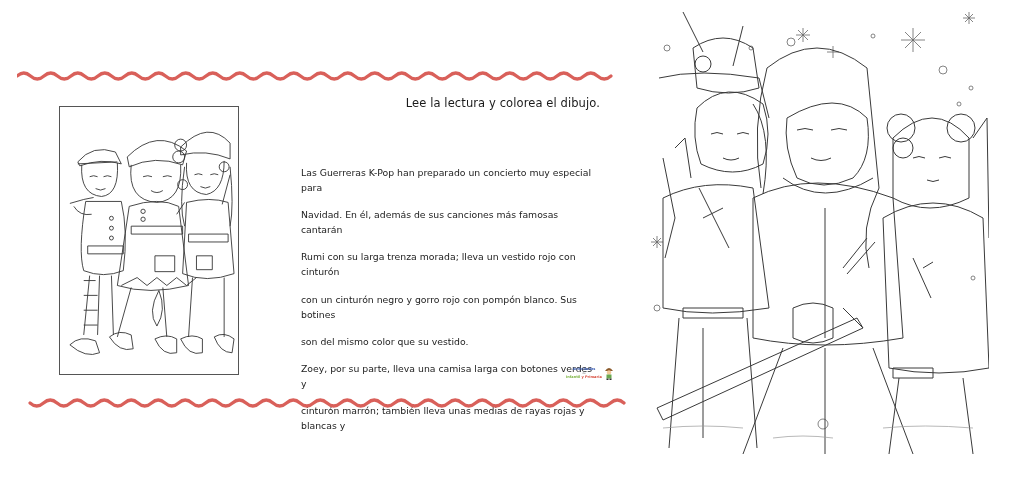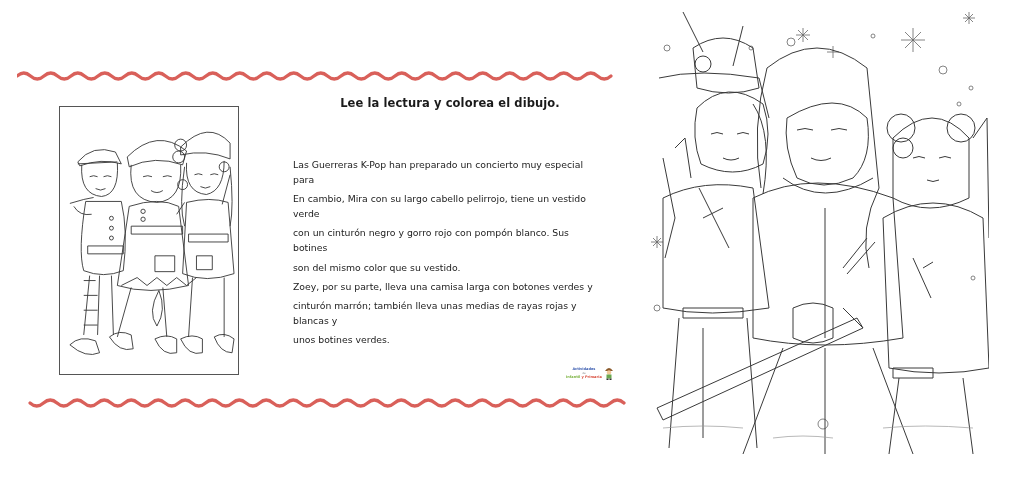--- a/index.html
+++ b/index.html
@@ -9,28 +9,28 @@
     }
     .wave { position:absolute; }
     .wave-top { left:17px; top:68px; width:601px; height:16px; }
     .wave-bottom { left:28px; top:395px; width:606px; height:16px; }
     .elf-frame {
       position:absolute; left:59px; top:106px; width:180px; height:269px;
       border:1.5px solid #555; box-sizing:border-box; background:#fff;
     }
     .elf-frame svg { width:100%; height:100%; display:block; }
     .title {
-      position:absolute; left:300px; top:96px; width:300px; text-align:center;
-      font-size:11.5px; font-weight:bold; letter-spacing:0.1px;
+      position:absolute; left:300px; top:96px; width:300px; text-align:right;
+      font-size:11.5px; font-weight:normal; letter-spacing:0.1px;
     }
     .reading {
       position:absolute; left:289px; top:153px; width:320px;
       font-size:9.3px; line-height:15.1px; color:#222;
     }
-    .reading p { margin:4px; }
+    .reading p { margin:12px; }
     .logo {
       position:absolute; left:566px; top:364px; width:50px; height:18px;
       display:flex; align-items:center; gap:2px;
     }
     .logo-text { display:flex; flex-direction:column; align-items:center; line-height:4px; }
     .logo-line1 { font-size:3.5px; color:#3a5cb0; font-weight:bold; }
     .logo-line2 { font-size:2.8px; color:#888; }
     .logo-line3 { font-size:3.5px; font-weight:bold; }
     .logo-line3 .g { color:#7cb342; } .logo-line3 .r { color:#d84a3a; }
     .logo-figure { width:10px; height:14px; }
@@ -97,26 +97,26 @@
     <path d="M134 172 l-4 60 M166 172 l0 60"></path>
     <path d="M122 234 q12 -6 22 0 l0 14 q-14 4 -22 -14z"></path>
     <path d="M156 232 q10 -6 20 2 l-2 14 q-12 0 -18 -16z"></path>
   </svg>
 </div>
 
 <div class="title">Lee la lectura y colorea el dibujo.</div>
 
 <div class="reading">
   <p>Las Guerreras K-Pop han preparado un concierto muy especial para</p>
-  <p>En cambio, Mira con su largo cabello pelirrojo, tiene un vestido verde</p>
+  <p>Navidad. En él, además de sus canciones más famosas cantarán</p>
+  <p>Rumi con su larga trenza morada; lleva un vestido rojo con cinturón</p>
   <p>con un cinturón negro y gorro rojo con pompón blanco. Sus botines</p>
   <p>son del mismo color que su vestido.</p>
   <p>Zoey, por su parte, lleva una camisa larga con botones verdes y</p>
   <p>cinturón marrón; también lleva unas medias de rayas rojas y blancas y</p>
-  <p>unos botines verdes.</p>
 </div>
 
 <div class="logo">
   <div class="logo-text">
     <span class="logo-line1">Actividades</span>
     <span class="logo-line2">de</span>
     <span class="logo-line3"><span class="g">Infantil</span><span class="r"> y Primaria</span></span>
   </div>
   <svg class="logo-figure" viewBox="0 0 10 14">
     <path d="M1 5 q4 -6 8 0z" fill="#8b5a2b"></path>

